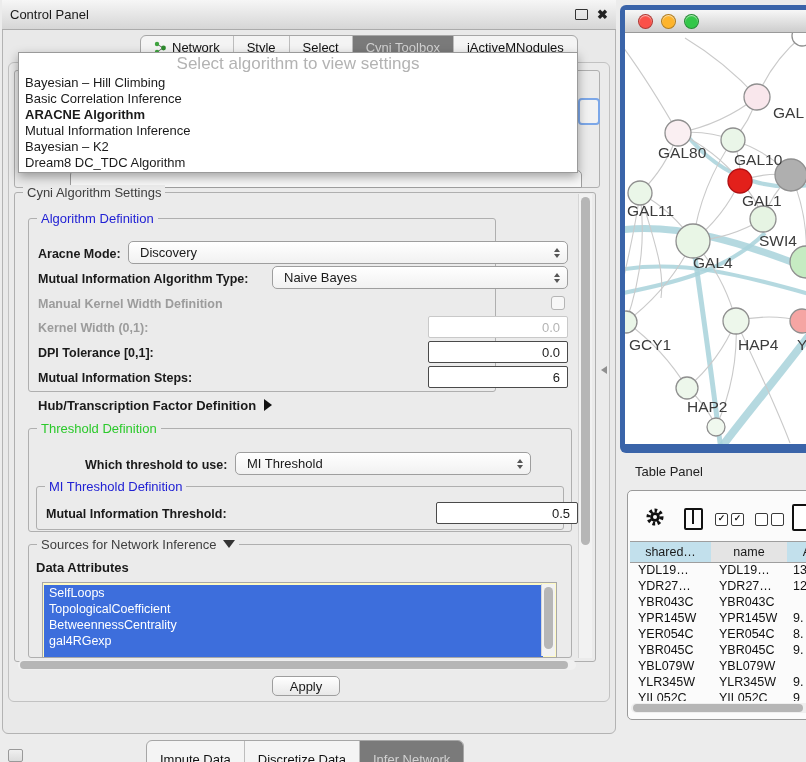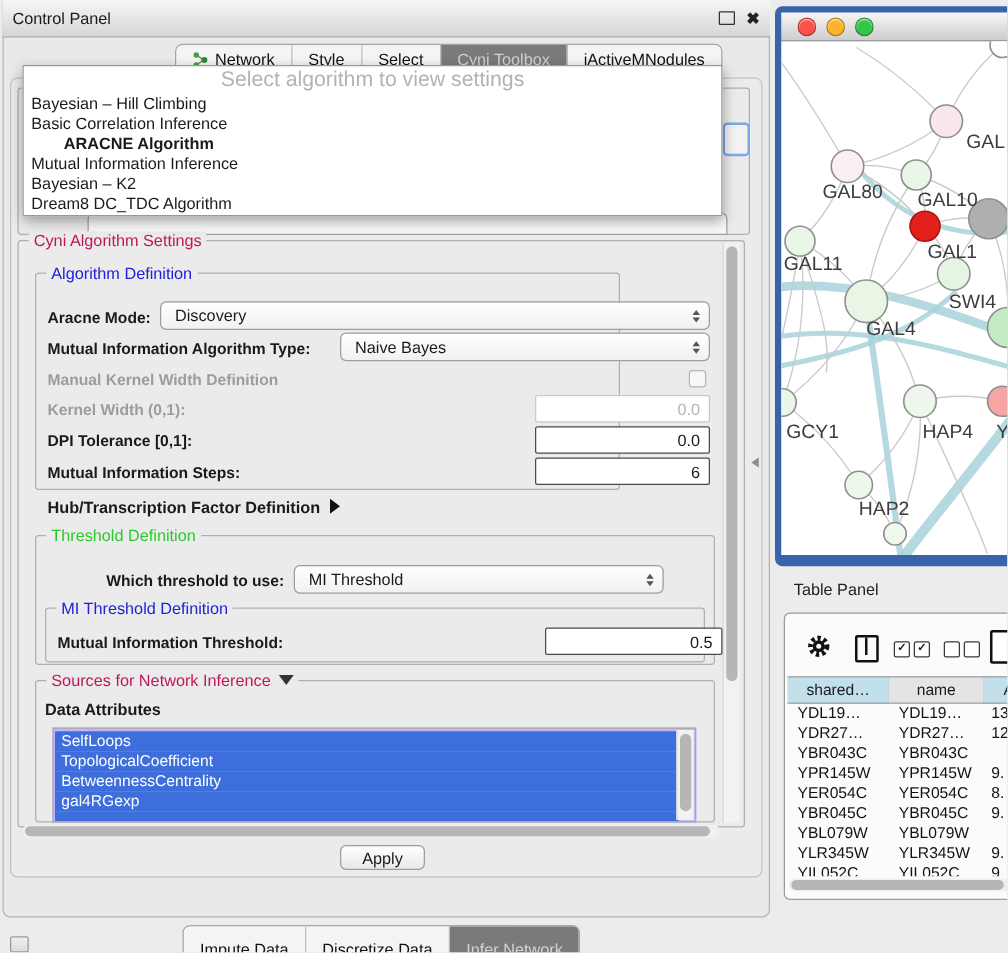--- a/index.html
+++ b/index.html
@@ -21,21 +21,21 @@
           overflow:hidden;background:#F4F4F4;}
   .tab{display:flex;align-items:center;gap:5px;padding:0 13px;font-size:13px;
        color:#111;border-right:1px solid #BDBDBD;white-space:nowrap;cursor:default;}
   .tab:last-child{border-right:none;}
   .tab.sel{background:#7A7A7A;color:#D2D2D2;}
   
   .cp-outer{left:8px;top:62px;width:602px;height:640px;background:#EBEBEB;
             border:1px solid #C2C2C2;border-radius:6px;}
   .grp{border:1px solid #AFAFAF;border-radius:3px;}
   .grp-title{position:absolute;top:-8px;left:8px;background:#EBEBEB;padding:0 4px;
-             font-size:13px;line-height:15px;white-space:nowrap;color:#be185d;}
+             font-size:13px;line-height:15px;white-space:nowrap;color:#404040;}
   .blue{color:#2121D4;} .green{color:#2BC92B;}
   .lbl{font-size:12.5px;font-weight:bold;white-space:nowrap;color:#1a1a1a;}
   .lbl.dis{color:#9C9C9C;}
   .field{background:#fff;border:1px solid #4a4a4a;border-radius:2px;font-size:13px;
          display:flex;align-items:center;justify-content:flex-end;padding:0 7px;}
   .field.dis{border-color:#C9C9C9;color:#B4B4B4;}
   .combo{background:linear-gradient(#FFFFFF,#F1F1F1);border:1px solid #9E9E9E;
          border-radius:5px;font-size:13px;display:flex;align-items:center;
          padding:0 24px 0 11px;}
   .arrows{position:absolute;right:7px;top:50%;transform:translateY(-50%);
@@ -46,26 +46,26 @@
   .tri-right{display:inline-block;width:0;height:0;border-top:6px solid transparent;
              border-bottom:6px solid transparent;border-left:8px solid #111;margin-left:8px;vertical-align:-1px;}
   .tri-down{display:inline-block;width:0;height:0;border-left:6px solid transparent;
             border-right:6px solid transparent;border-top:8px solid #333;margin-left:6px;vertical-align:1px;}
   
   .popup{left:18px;top:52px;width:560px;height:121px;background:#FFFFFF;
          border:1px solid #9A9A9A;box-shadow:0 4px 10px rgba(0,0,0,.35);z-index:40;}
   .popup-ph{height:22px;display:flex;align-items:center;justify-content:center;
             color:#B3B3B3;font-size:17px;}
   .popup-item{height:16px;line-height:16px;font-size:13px;padding-left:6px;white-space:nowrap;}
-  .popup-item.sel{font-weight:bold;margin-left:26px;}
+  .popup-item.sel{font-weight:bold;}
   
   .sb-track{background:#F2F2F2;border-left:1px solid #D5D5D5;}
   .thumb{background:#B6B6B6;border-radius:5px;}
   
-  .attr-list{background:#c4b5fd;border:1px solid #A8A8A8;overflow:hidden;}
+  .attr-list{background:#fef9c3;border:1px solid #A8A8A8;overflow:hidden;}
   .attr-item{height:16px;line-height:16px;font-size:12.5px;color:#fff;padding-left:5px;}
   
   .btn{background:linear-gradient(#FFFFFF,#E8E8E8);border:1px solid #9E9E9E;border-radius:5px;
        font-size:13px;display:flex;align-items:center;justify-content:center;}
   
   .net-frame{left:620px;top:5px;width:186px;height:448px;background:#3A64A9;border-radius:6px 0 0 6px;}
   .net-titlebar{left:625px;top:10px;width:181px;height:23px;
                 background:linear-gradient(#F7F7F7,#CDCDCD);border-bottom:1px solid #9A9A9A;
                 display:flex;align-items:center;gap:8px;padding-left:13px;}
   .tl{width:13px;height:13px;border-radius:50%;border:1px solid rgba(0,0,0,.3);

